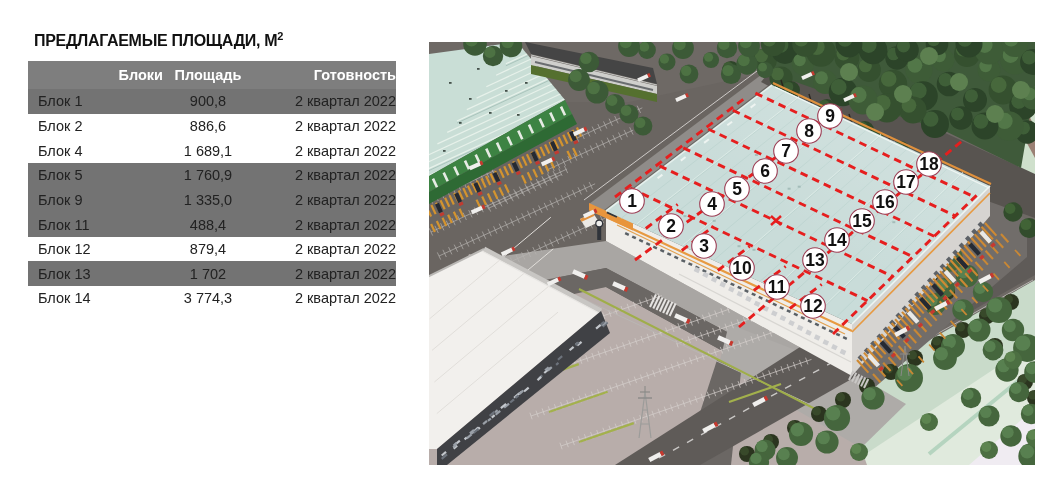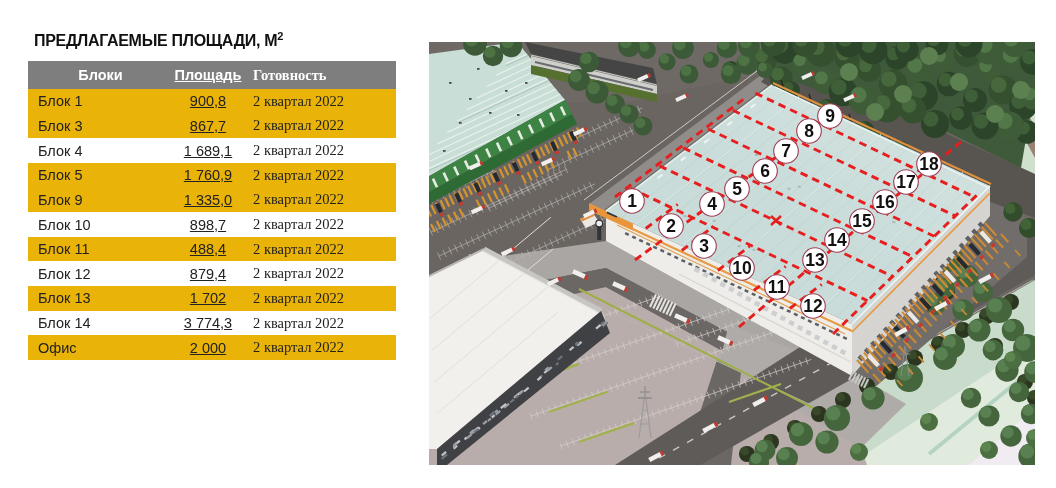--- a/index.html
+++ b/index.html
@@ -1,25 +1,25 @@
 <!DOCTYPE html>
 <html lang="ru"><head><meta charset="utf-8"><title>Площади</title>
 <style>
 html,body{margin:0;padding:0;background:#ffffff;}
 .page{position:relative;width:1056px;height:488px;background:#ffffff;overflow:hidden;font-family:"Liberation Sans",sans-serif;padding-left:23px;}
 .title{position:absolute;left:34px;top:30px;font-size:16px;font-weight:bold;color:#111111;letter-spacing:-0.3px;}
 .title sup{font-size:11px;}
 table.blocks{position:absolute;left:28px;top:61px;width:368px;border-collapse:collapse;table-layout:fixed;font-size:14.5px;color:#222;}
 table.blocks th{background:#7e7e7e;color:#ffffff;font-weight:bold;height:28px;padding:0;}
 table.blocks td{height:24.65px;padding:0;}
-table.blocks tr.odd td{background:#eab308;}
+table.blocks tr.odd td{background:#737373;}
 .c1{width:125px;text-align:left;padding-left:10px !important;}
-.c2{width:90px;text-align:center;text-decoration:underline;}
-.c3{width:143px;text-align:left;font-family:Liberation Serif, serif;}
-th.c1{text-align:center;}
+.c2{width:90px;text-align:center;}
+.c3{width:143px;text-align:right;}
+th.c1{text-align:right;}
 </style></head>
 <body>
 <div class="page">
 
 <div class="title">ПРЕДЛАГАЕМЫЕ ПЛОЩАДИ, М<sup>2</sup></div>
 
 <table class="blocks">
 
 <tbody>
         <tr>
@@ -27,51 +27,46 @@
           <th class="c2">Площадь</th>
           <th class="c3">Готовность</th>
         </tr>
 
 <tr class="odd">
           <td class="c1">Блок 1</td>
           <td class="c2">900,8</td>
           <td class="c3">2 квартал 2022</td>
         </tr>
 
-
-<tr class="odd">
-          <td class="c1">Блок 3</td>
-          <td class="c2">867,7</td>
+<tr>
+          <td class="c1">Блок 2</td>
+          <td class="c2">886,6</td>
           <td class="c3">2 квартал 2022</td>
         </tr>
+
 
 <tr>
           <td class="c1">Блок 4</td>
           <td class="c2">1 689,1</td>
           <td class="c3">2 квартал 2022</td>
         </tr>
 
 <tr class="odd">
           <td class="c1">Блок 5</td>
           <td class="c2">1 760,9</td>
           <td class="c3">2 квартал 2022</td>
         </tr>
 
 
 <tr class="odd">
           <td class="c1">Блок 9</td>
           <td class="c2">1 335,0</td>
           <td class="c3">2 квартал 2022</td>
         </tr>
 
-<tr>
-          <td class="c1">Блок 10</td>
-          <td class="c2">898,7</td>
-          <td class="c3">2 квартал 2022</td>
-        </tr>
 
 <tr class="odd">
           <td class="c1">Блок 11</td>
           <td class="c2">488,4</td>
           <td class="c3">2 квартал 2022</td>
         </tr>
 
 <tr>
           <td class="c1">Блок 12</td>
           <td class="c2">879,4</td>
@@ -85,25 +80,20 @@
         </tr>
 
 <tr>
           <td class="c1">Блок 14</td>
           <td class="c2">3 774,3</td>
           <td class="c3">2 квартал 2022</td>
         </tr>
 
 
 
-<tr class="odd">
-          <td class="c1">Офис</td>
-          <td class="c2">2 000</td>
-          <td class="c3">2 квартал 2022</td>
-        </tr>
 </tbody>
     </table>
 
 <svg style="position:absolute;left:429px;top:42px;" width="606" height="423" viewBox="0 0 606 423">
 
 <rect x="0" y="0" width="606" height="423" fill="#6e6965"></rect>
 
 <polygon points="0,60 200,60 340,30 360,60 200,250 0,250" fill="#6a6561"></polygon>
 
 <polygon points="520,0 606,0 606,155 552,60" fill="#cfe0cc"></polygon>

